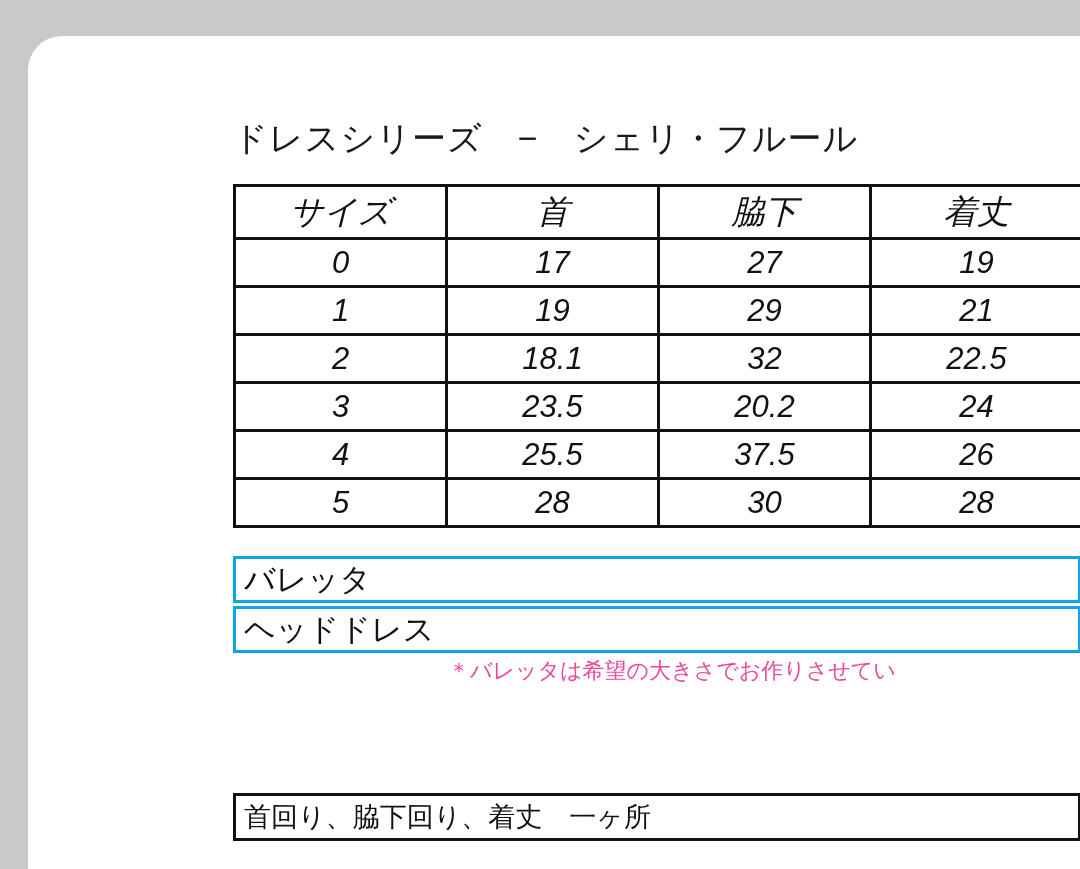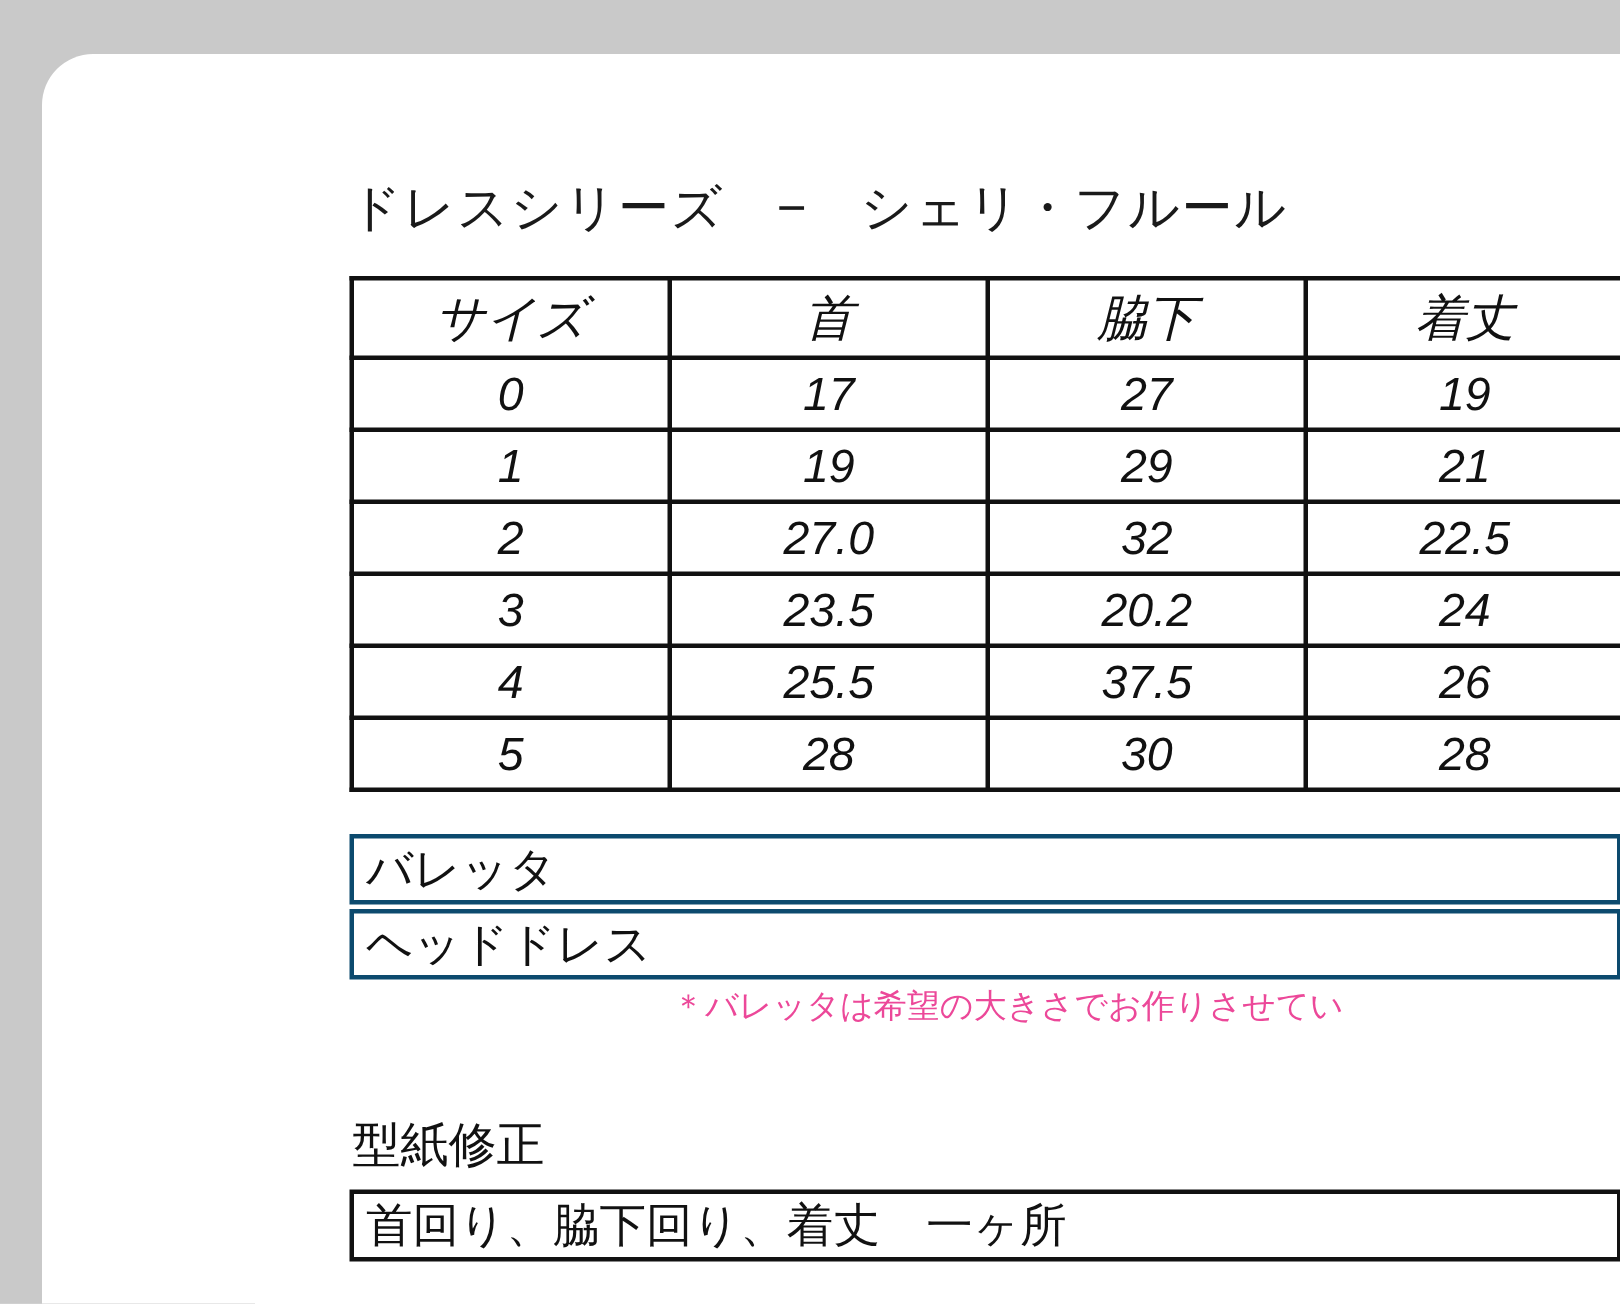--- a/index.html
+++ b/index.html
@@ -75,21 +75,21 @@
   table.size-table col.c0 { width: 212px; }
   table.size-table col.c1 { width: 212px; }
   table.size-table col.c2 { width: 212px; }
   table.size-table col.c3 { width: 212px; }
 
   
   .acc-box {
     position: absolute;
     left: 205px;
     width: 848px;
-    border: 3px solid #0c4a6e;
+    border: 3px solid #0ea5e9;
     box-sizing: border-box;
     height: 47px;
     display: flex;
     align-items: center;
     font-size: 31px;
     color: #111111;
   }
   .acc-box.first { top: 520px; }
   .acc-box.second { top: 570px; }
   .acc-label {
@@ -124,21 +124,21 @@
   .pattern-box {
     position: absolute;
     left: 205px;
     top: 757px;
     width: 848px;
     border: 3px solid #111111;
     box-sizing: border-box;
     height: 48px;
     display: flex;
     align-items: center;
-    font-size: 31px;
+    font-size: 27px;
     color: #111111;
   }
   .pattern-box .txt { padding-left: 8px; white-space: nowrap; }
 </style>
 </head>
 <body>
 
 <div id="page">
   <div class="sheet">
     <div class="content">
@@ -168,21 +168,21 @@
             <td>19</td>
           </tr>
           <tr>
             <td>1</td>
             <td>19</td>
             <td>29</td>
             <td>21</td>
           </tr>
           <tr>
             <td>2</td>
-            <td>27.0</td>
+            <td>18.1</td>
             <td>32</td>
             <td>22.5</td>
           </tr>
           <tr>
             <td>3</td>
             <td>23.5</td>
             <td>20.2</td>
             <td>24</td>
           </tr>
           <tr>
@@ -203,21 +203,20 @@
       <div class="acc-box first">
         <span class="acc-label">バレッタ</span>
       </div>
 
       <div class="acc-box second">
         <span class="acc-label">ヘッドドレス</span>
       </div>
 
       <div class="footnote">＊バレッタは希望の大きさでお作りさせてい</div>
 
-      <div class="section-heading">型紙修正</div>
 
       <div class="pattern-box">
         <span class="txt">首回り、脇下回り、着丈　一ヶ所</span>
       </div>
 
     </div>
   </div>
 </div>
 
 </body></html>

